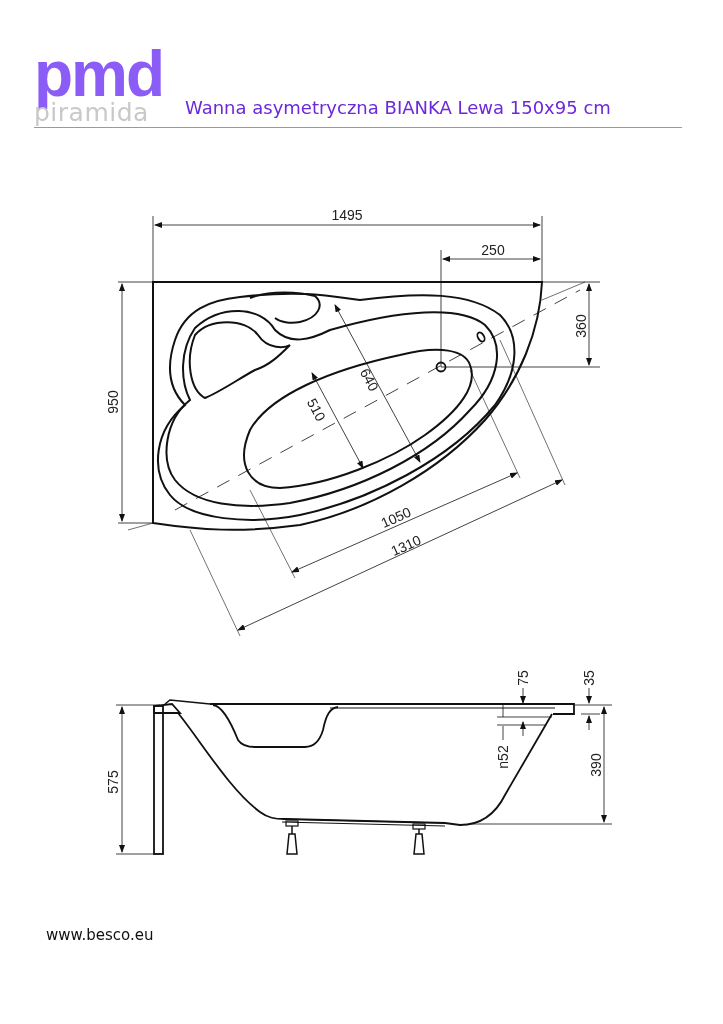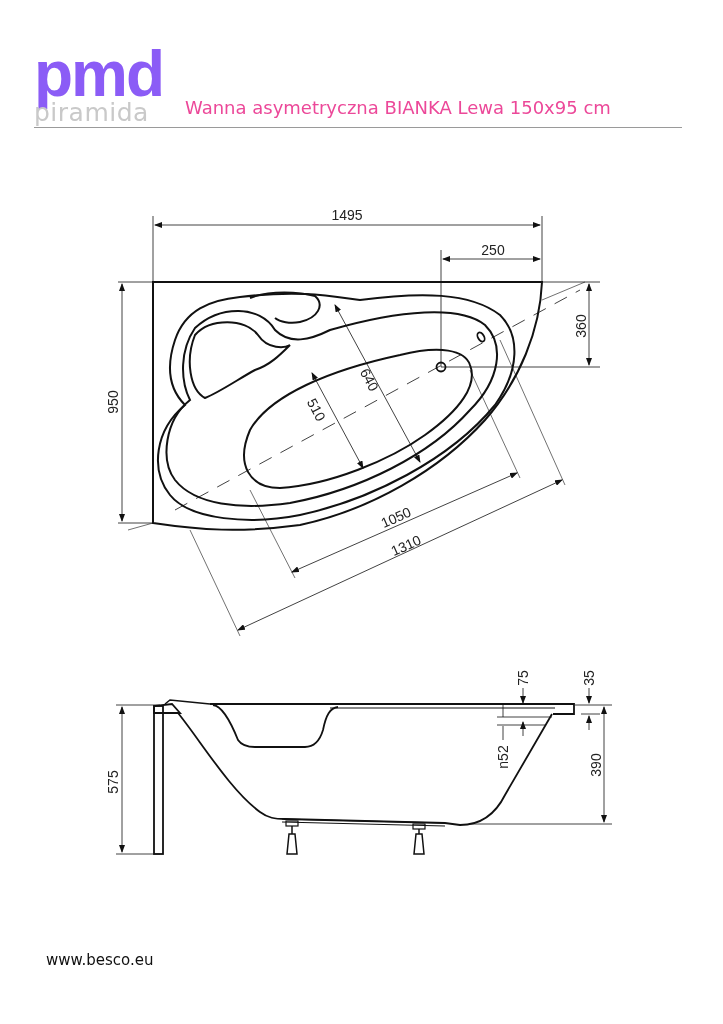--- a/index.html
+++ b/index.html
@@ -1,21 +1,21 @@
 <!DOCTYPE html>
 <html><head>
 <meta charset="utf-8">
 <style>
   html, body { margin: 0; padding: 0; background: #ffffff; }
   body { width: 723px; height: 1024px; position: relative; overflow: hidden; font-family: "DejaVu Sans", sans-serif; }
   .logo-pmd { position: absolute; left: 34px; top: 42px; font-family: "Liberation Sans", sans-serif; font-weight: bold; font-size: 64px; color: #8b5cf6; letter-spacing: -2px; line-height: 64px; }
   .logo-piramida { position: absolute; left: 34px; top: 99px; font-family: "DejaVu Sans", sans-serif; font-size: 25px; color: #c9c9c9; letter-spacing: 0.5px; line-height: 28px; text-align: right; }
-  .title { position: absolute; left: 185px; top: 96px; font-family: "DejaVu Sans", sans-serif; font-size: 18px; color: #ec4899; line-height: 24px; white-space: nowrap; }
+  .title { position: absolute; left: 185px; top: 96px; font-family: "DejaVu Sans", sans-serif; font-size: 18px; color: #6d28d9; line-height: 24px; white-space: nowrap; }
   .header-rule { position: absolute; left: 34px; top: 127px; width: 648px; height: 1px; background: #9a9a9a; }
-  .footer { position: absolute; left: 46px; top: 951px; font-size: 15px; color: #111; font-family: "DejaVu Sans", sans-serif; }
+  .footer { position: absolute; left: 46px; top: 926px; font-size: 15px; color: #111; font-family: "DejaVu Sans", sans-serif; }
   svg.drawing { position: absolute; left: 0; top: 0; }
   .dim-text { font-family: "Liberation Sans", sans-serif; font-size: 14px; fill: #222; }
 </style>
 </head>
 <body>
 
 <div class="logo-pmd">pmd</div>
 <div class="logo-piramida">piramida</div>
 <div class="title">Wanna asymetryczna BIANKA Lewa 150x95 cm</div>
 <div class="header-rule"></div>

